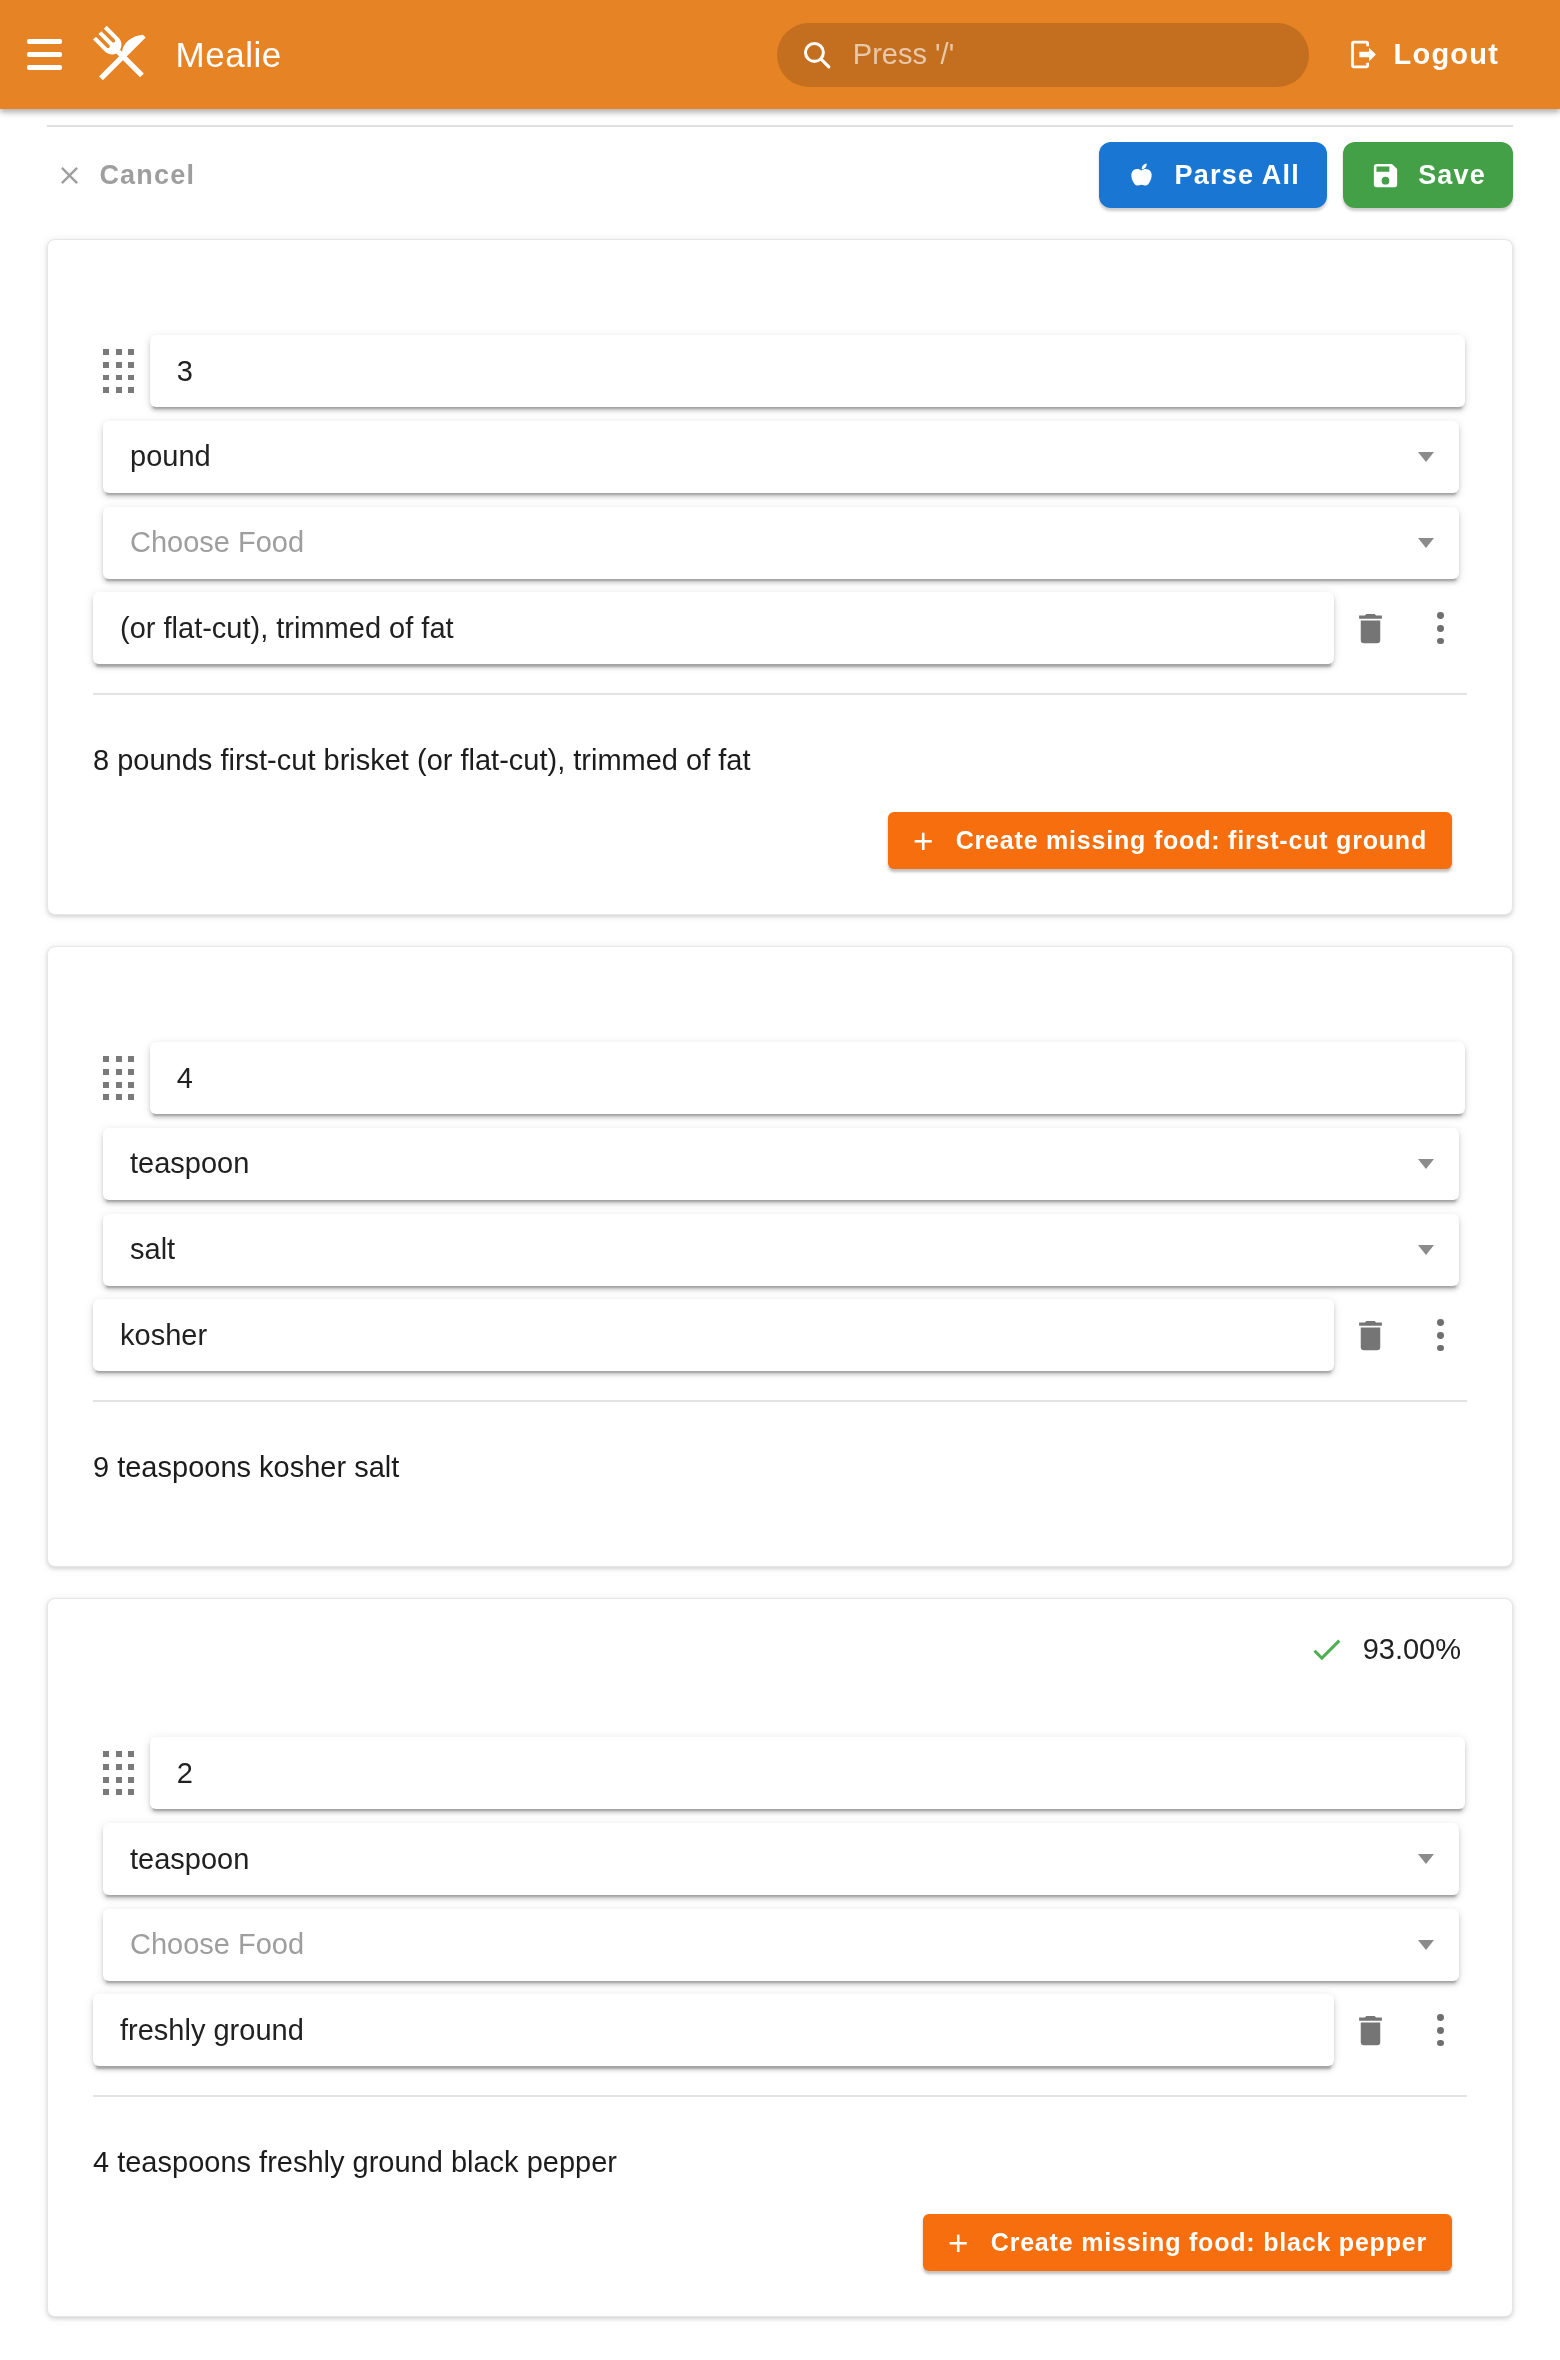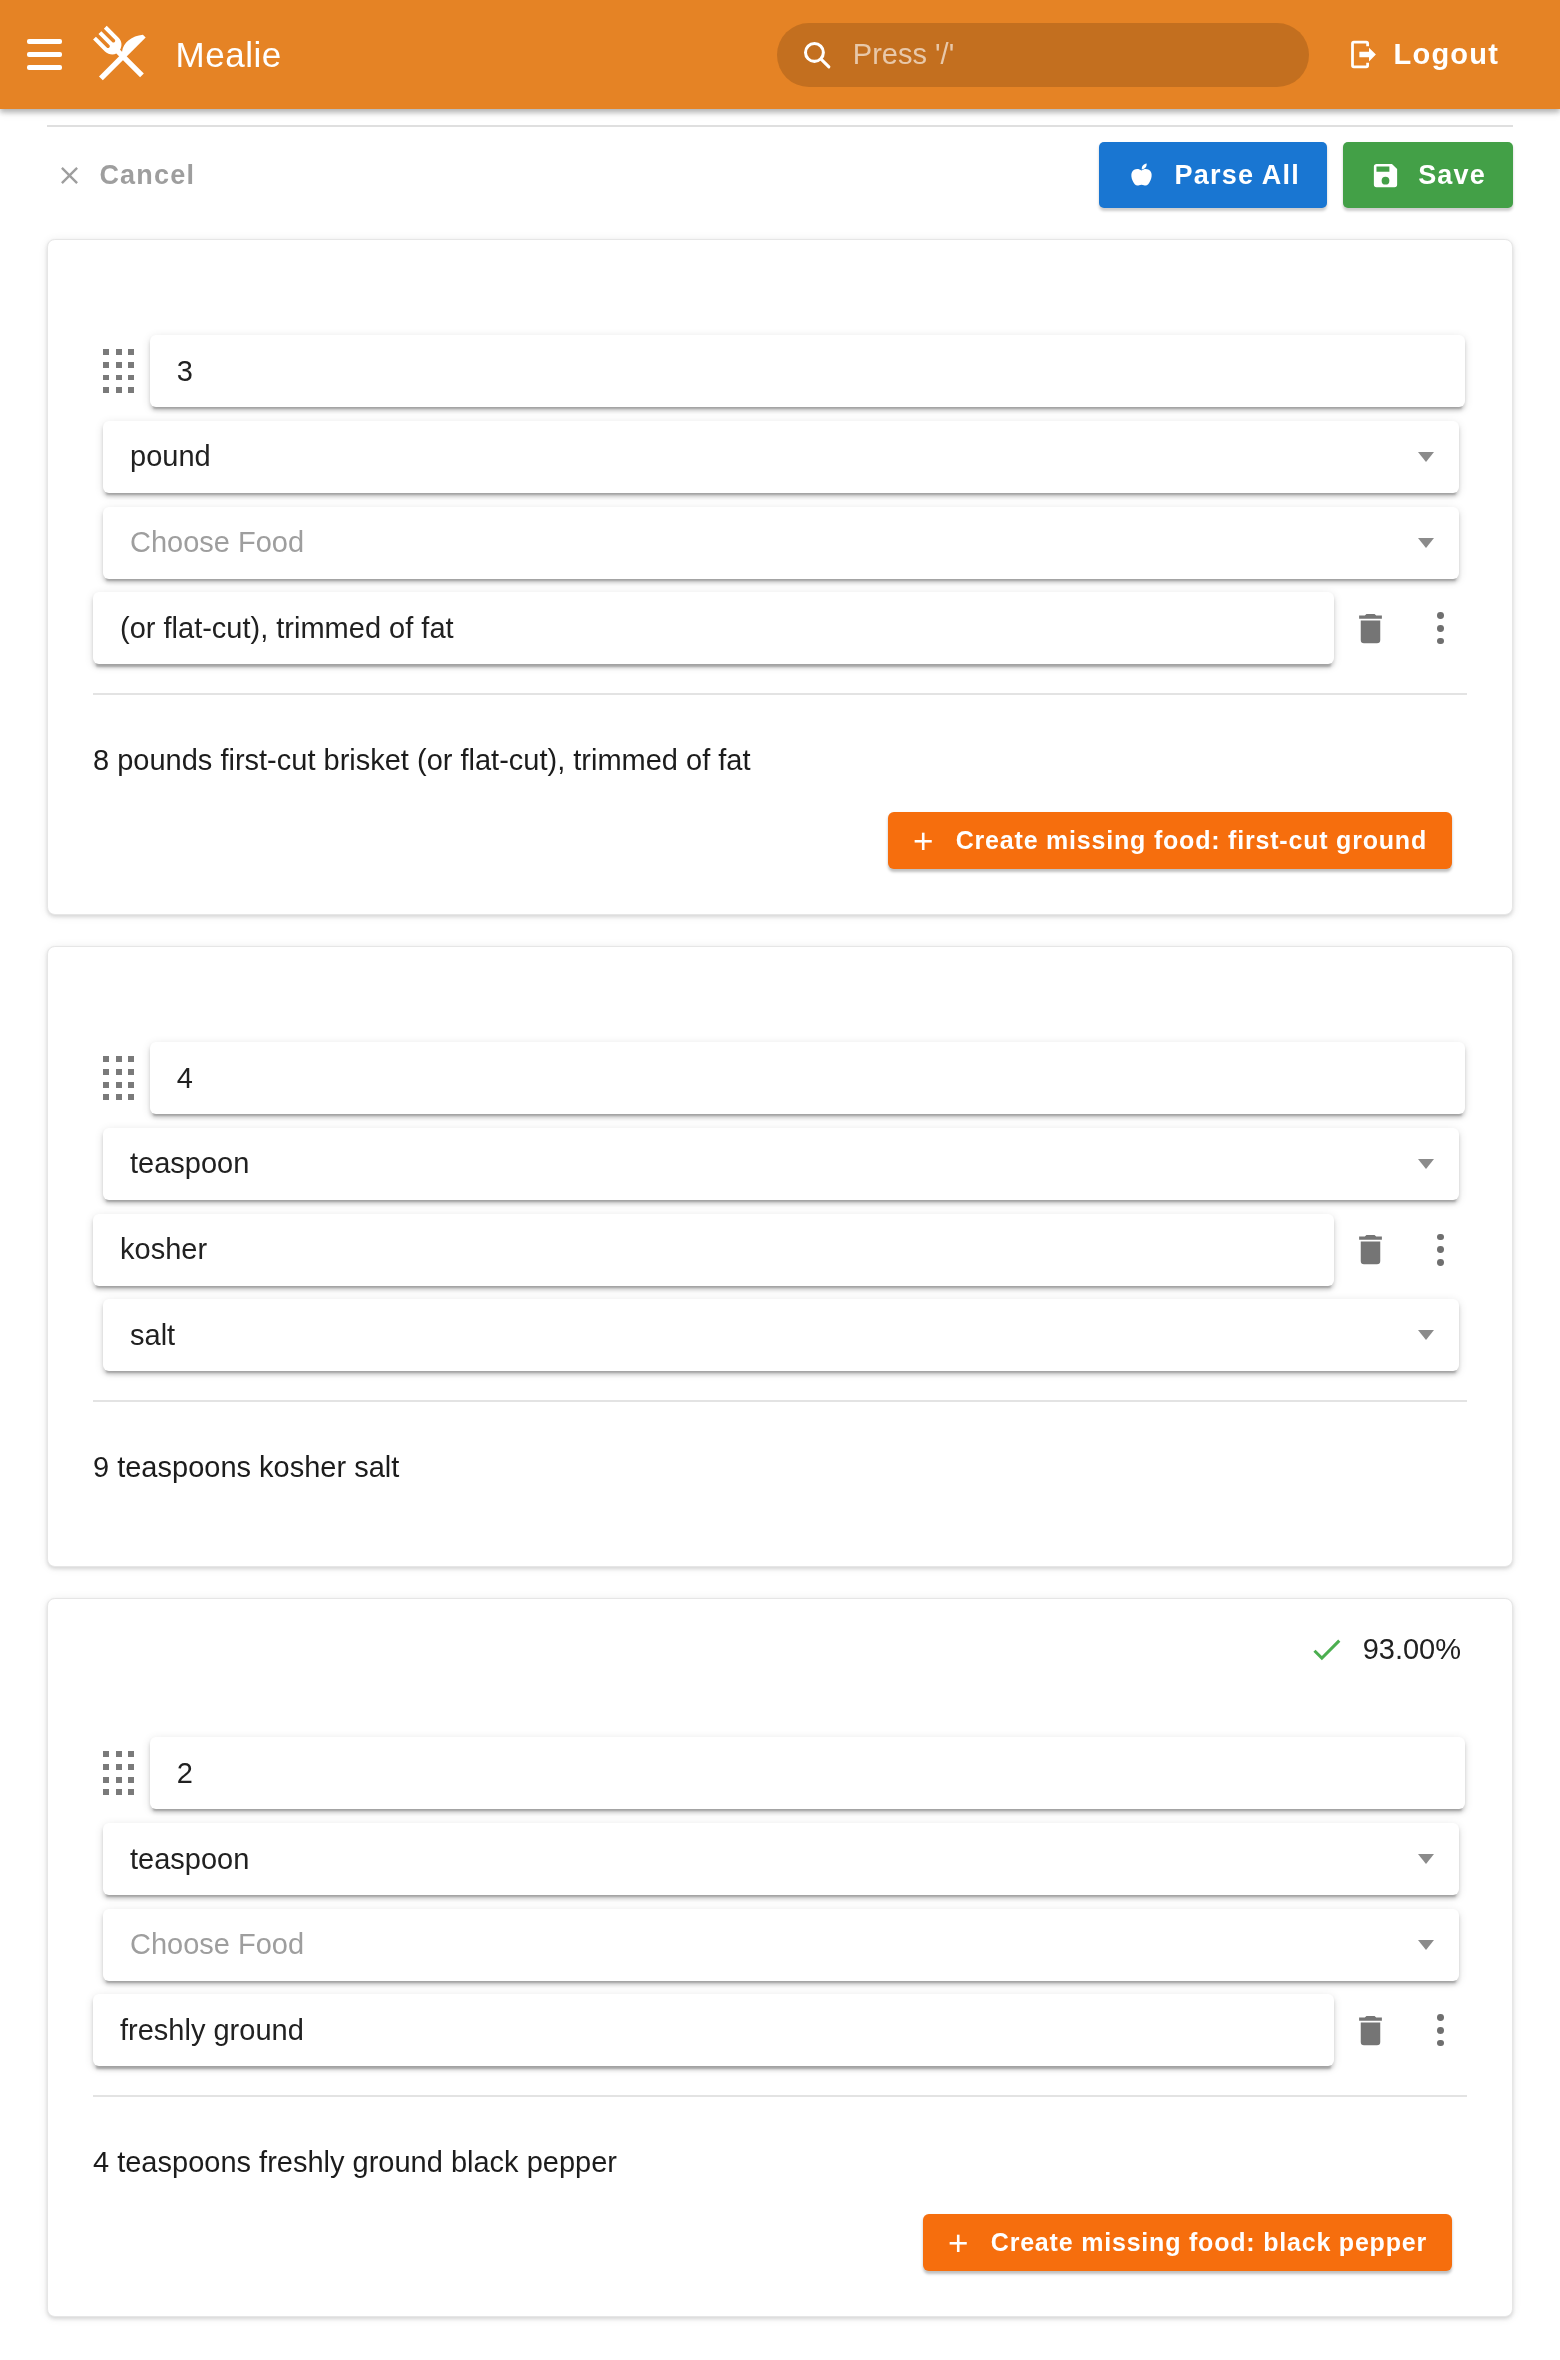--- a/index.html
+++ b/index.html
@@ -21,21 +21,21 @@
   .search input::placeholder{color:rgba(255,255,255,.62);}
   .logout{margin-left:32px;display:flex;align-items:center;gap:13.7px;background:transparent;border:none;
     color:#fff;font-size:29px;font-weight:700;letter-spacing:1.2px;cursor:pointer;font-family:inherit;}
 
   
   .top-divider{border:none;border-top:2px solid #DFDFDF;margin:15.6px 47px 0;}
   .toolbar{margin:15.6px 47px 0;display:flex;justify-content:space-between;}
   .cancel{display:flex;align-items:center;gap:15.6px;background:transparent;border:none;color:#9E9E9E;
     font-size:27px;font-weight:600;letter-spacing:1.2px;cursor:pointer;padding:0 9.8px 0 7.8px;font-family:inherit;}
   .tb-right{display:flex;gap:15.6px;}
-  .btn{height:66px;border:none;border-radius:5px;display:flex;align-items:center;gap:17.6px;padding:0 27px;
+  .btn{height:66px;border:none;border-radius:12px;display:flex;align-items:center;gap:17.6px;padding:0 27px;
     color:#fff;font-size:27px;font-weight:700;letter-spacing:1.2px;cursor:pointer;font-family:inherit;
     box-shadow:0 2.9px 2.9px rgba(0,0,0,.2);}
   .btn.blue{background:#1976D2;}
   .btn.green{background:#43A047;}
 
   
   .card{margin:31px 47px 0;background:#fff;border:1px solid #E6E6E6;border-radius:7.8px;
     box-shadow:0 2px 3.9px rgba(0,0,0,.12),0 1px 9.8px rgba(0,0,0,.08);padding:29px 0 45px;}
   .card.cut{margin-bottom:0;}
   .conf{display:flex;align-items:center;justify-content:flex-end;gap:17.6px;padding-right:51px;height:43px;}
@@ -220,40 +220,40 @@
         <div class="field grow">
           <input value="4" style="">
         </div>
       </div>
       <div class="row sel-row">
         <div class="field grow">
           <input value="teaspoon" style="">
           <span class="caret"></span>
         </div>
       </div>
+      <div class="row sel-row">
+        <div class="field grow">
+          <input value="salt" style="">
+          <span class="caret"></span>
+        </div>
+      </div>
       <div class="row note-row">
         <div class="field grow">
           <input value="kosher" style="">
         </div>
         <span class="trash">
           <svg width="39" height="39" viewBox="0 0 24 24" fill="#757575">
             <path d="M19,4H15.5L14.5,3H9.5L8.5,4H5V6H19V4M6,19A2,2 0 0,0 8,21H16A2,2 0 0,0 18,19V7H6V19Z"></path>
             </svg>
         </span>
         <span class="kebab">
             <i></i>
             <i></i>
             <i></i>
           </span>
-      </div>
-      <div class="row sel-row">
-        <div class="field grow">
-          <input value="salt" style="">
-          <span class="caret"></span>
-        </div>
       </div>
       <hr class="card-divider">
       <p class="orig">9 teaspoons kosher salt</p>
     </section>
 
     <section class="card cut">
       <div class="conf">
         <span style="display:flex;">
           <svg width="37" height="37" viewBox="0 0 24 24" fill="#4CAF50">
             <path d="M21,7L9,19L3.5,13.5L4.91,12.09L9,16.17L19.59,5.59L21,7Z"></path>

